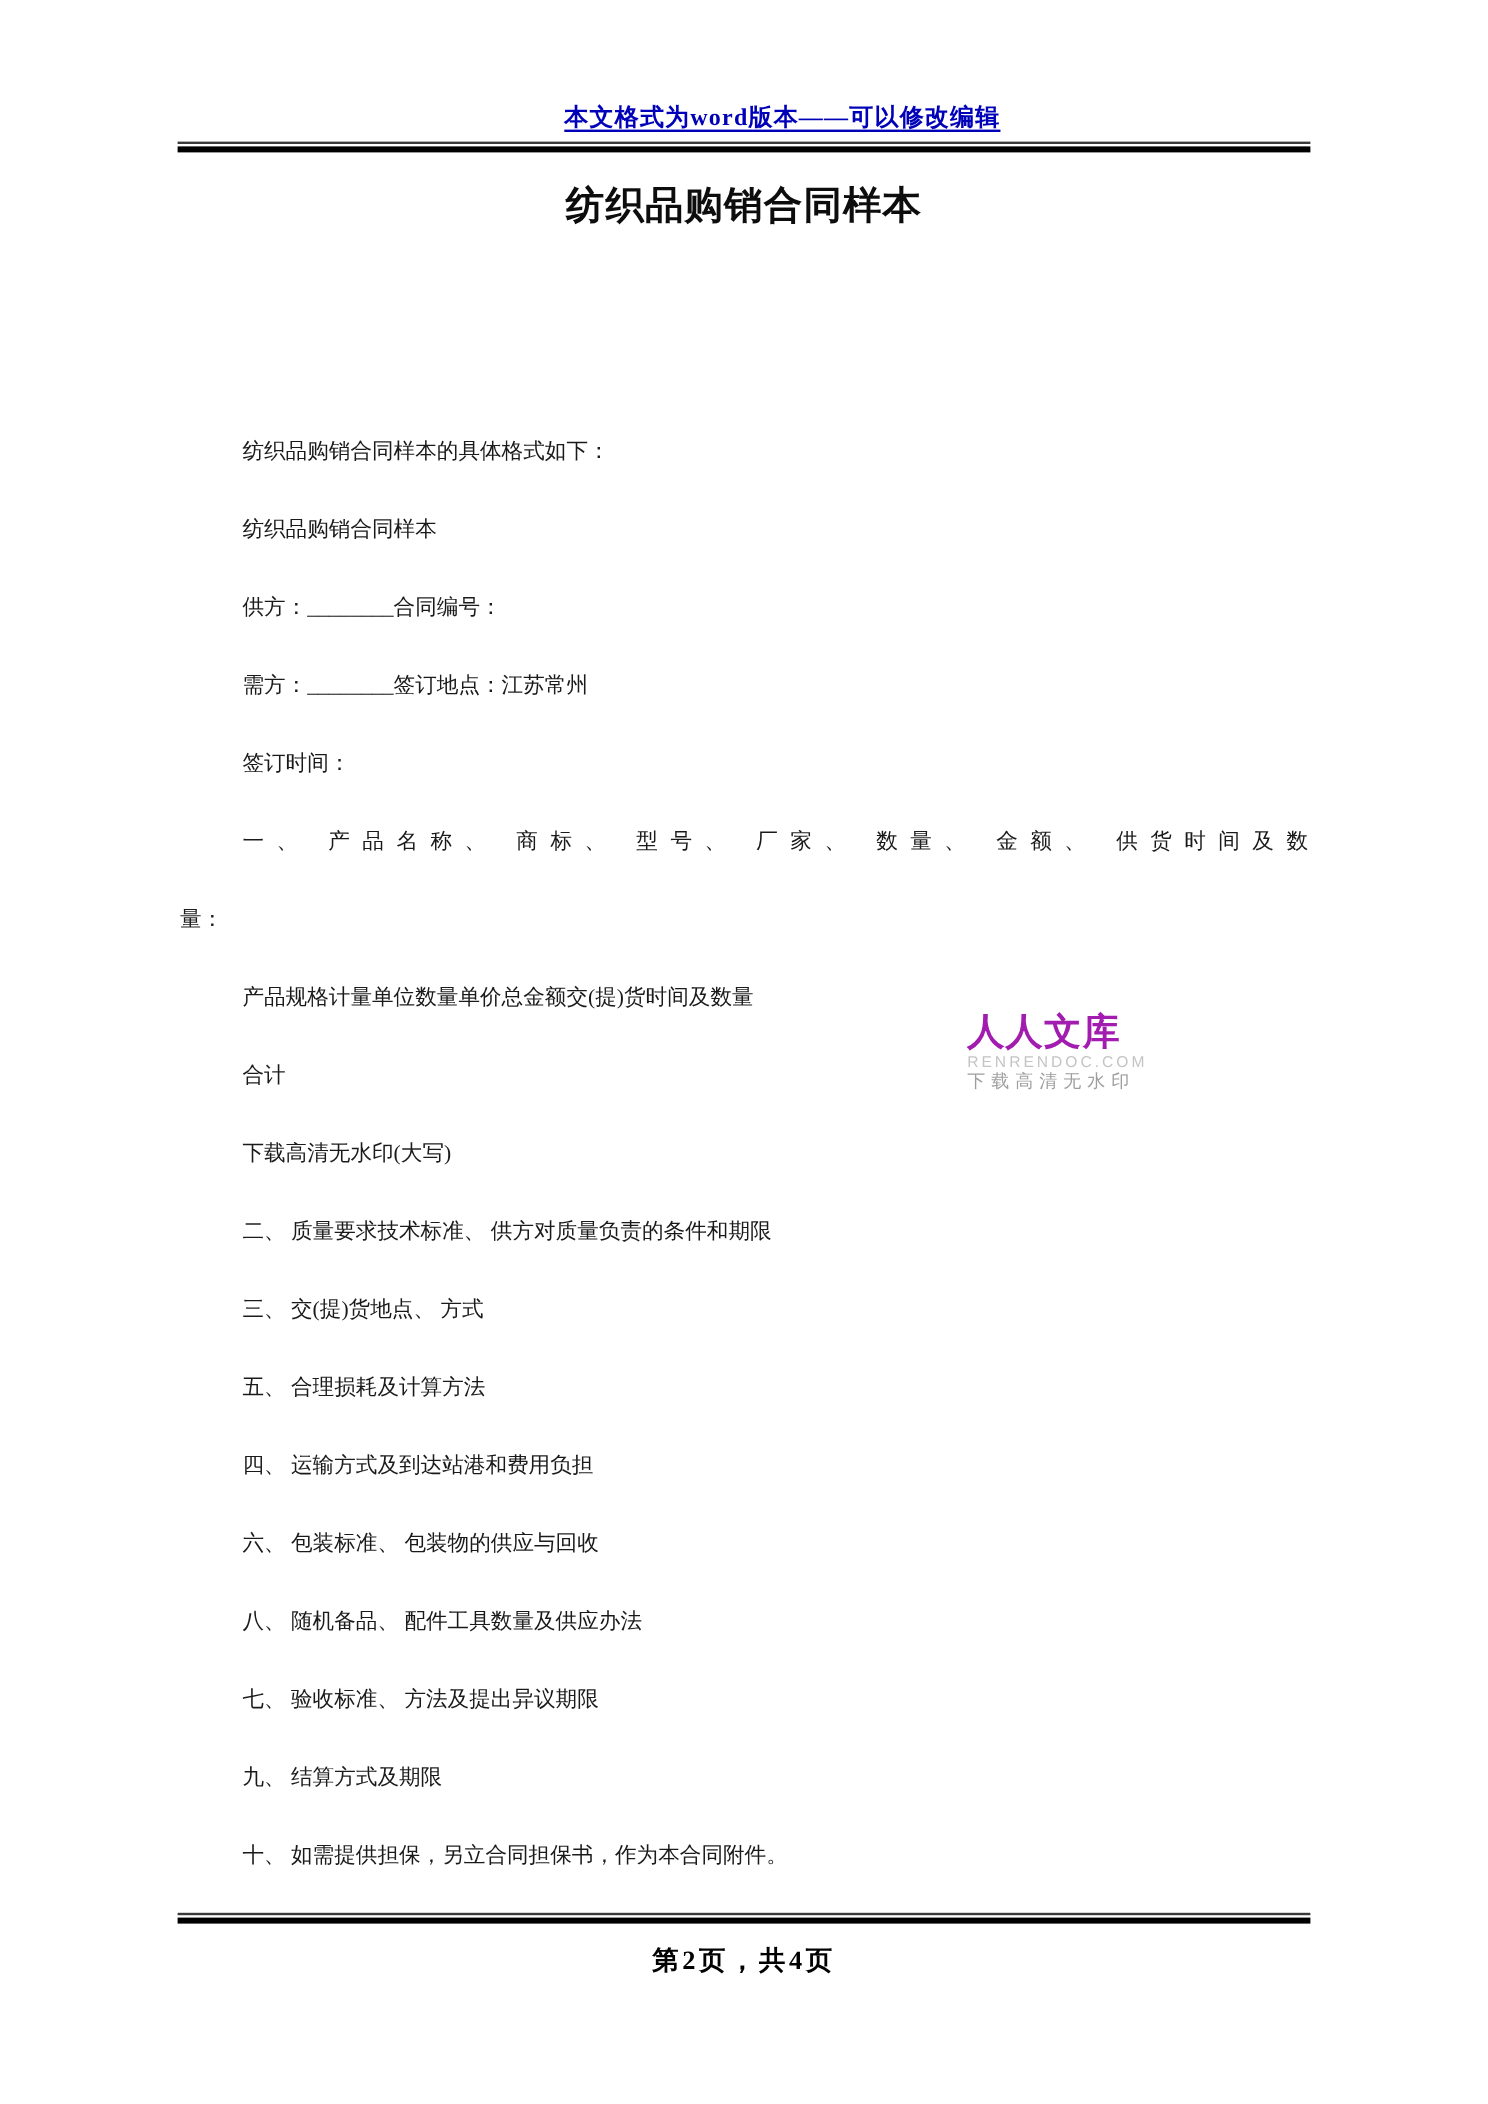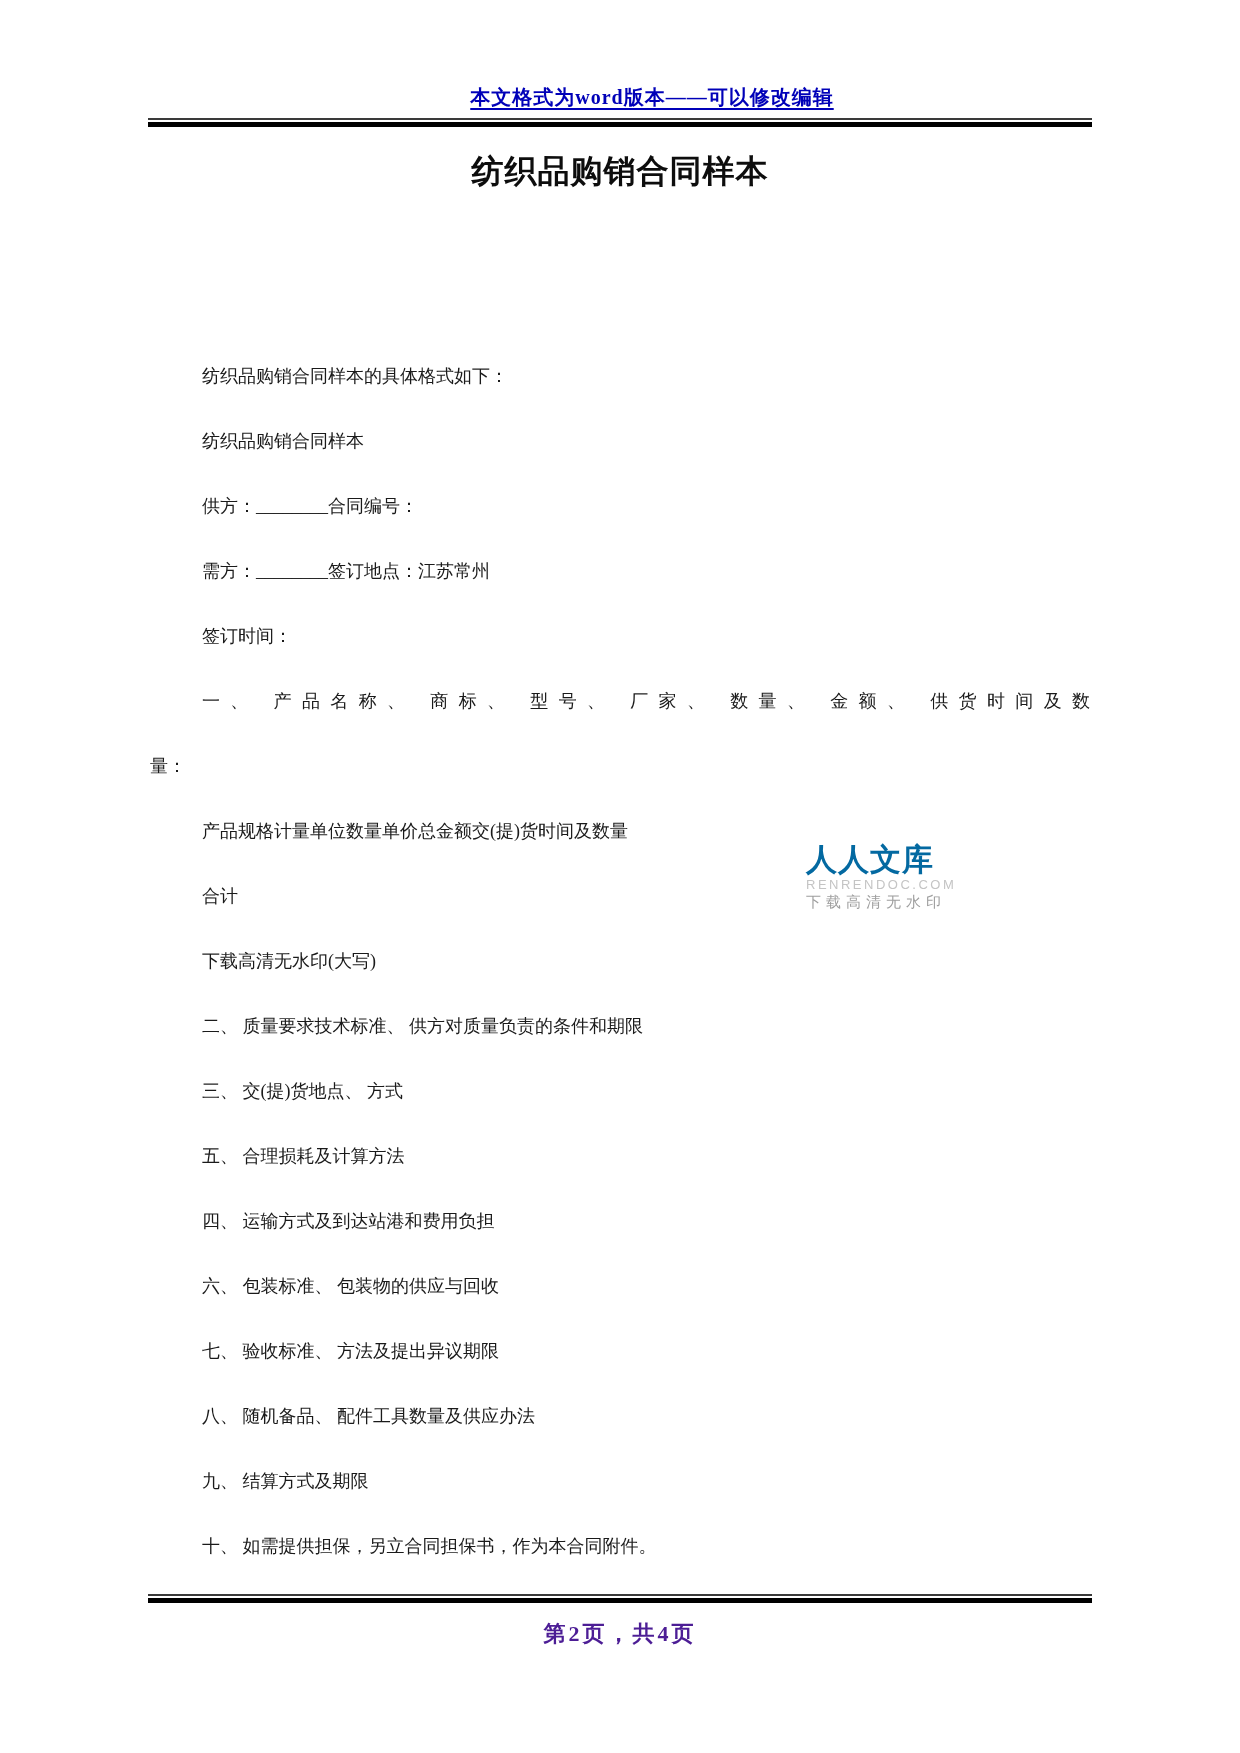--- a/index.html
+++ b/index.html
@@ -73,21 +73,21 @@
     position: absolute;
     left: 806px; top: 843px;
     text-align: left;
     user-select: none;
   }
   .wm-brand {
     font-size: 31px;
     font-weight: bold;
     letter-spacing: 1px;
     line-height: 34px;
-    color: #0369a1;
+    color: #a21caf;
   }
   .wm-site {
     font-size: 13px;
     letter-spacing: 2.5px;
     line-height: 15px;
     color: #c4c4c4;
     font-family: "Liberation Sans", sans-serif;
   }
   .wm-tagline {
     font-size: 15px;
@@ -98,21 +98,21 @@
   }
 
   
   .footer-text {
     position: absolute;
     top: 1619px; left: 0; width: 100%;
     text-align: center;
     font-size: 22px;
     font-weight: bold;
     letter-spacing: 3px;
-    color: #4c1d95;
+    color: #000000;
   }
 </style>
 </head>
 <body>
 
 <div class="page">
 
   <div class="header-notice">本文格式为word版本——可以修改编辑</div>
 
   <div class="rule rule-top">
@@ -131,22 +131,22 @@
       <p class="justify">一、 产品名称、 商标、 型号、 厂家、 数量、 金额、 供货时间及数</p>
       <p class="flush">量：</p>
       <p class="indent">产品规格计量单位数量单价总金额交(提)货时间及数量</p>
       <p class="indent">合计</p>
       <p class="indent">下载高清无水印(大写)</p>
       <p class="indent">二、 质量要求技术标准、 供方对质量负责的条件和期限</p>
       <p class="indent">三、 交(提)货地点、 方式</p>
       <p class="indent">五、 合理损耗及计算方法</p>
       <p class="indent">四、 运输方式及到达站港和费用负担</p>
       <p class="indent">六、 包装标准、 包装物的供应与回收</p>
+      <p class="indent">八、 随机备品、 配件工具数量及供应办法</p>
       <p class="indent">七、 验收标准、 方法及提出异议期限</p>
-      <p class="indent">八、 随机备品、 配件工具数量及供应办法</p>
       <p class="indent">九、 结算方式及期限</p>
       <p class="indent">十、 如需提供担保，另立合同担保书，作为本合同附件。</p>
     </div>
 
   <div class="watermark">
     <div class="wm-brand">人人文库</div>
     <div class="wm-site">RENRENDOC.COM</div>
     <div class="wm-tagline">下载高清无水印</div>
   </div>
 

